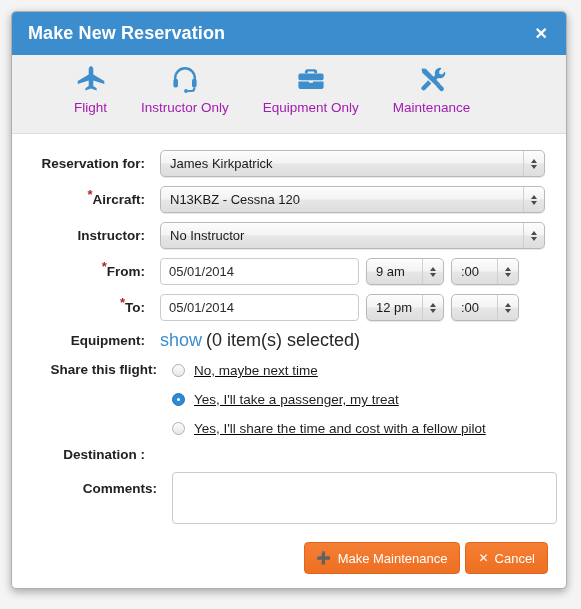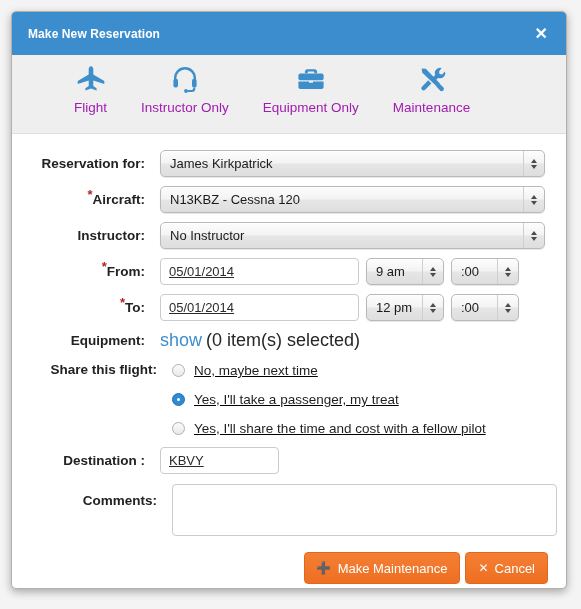--- a/index.html
+++ b/index.html
@@ -42,21 +42,21 @@
     background: #3c8dcd;
     display: flex;
     align-items: center;
     justify-content: space-between;
     padding: 0 16px 0 16px;
     box-sizing: border-box;
     flex: 0 0 auto;
   }
   .modal-title {
     color: #ffffff;
-    font-size: 12px;
+    font-size: 18px;
     font-weight: bold;
     letter-spacing: 0.1px;
   }
   .close-btn {
     color: #ffffff;
     font-size: 16px;
     font-weight: bold;
     line-height: 1;
     cursor: pointer;
     padding: 2px 2px;
@@ -186,21 +186,20 @@
     height: 27px;
     box-sizing: border-box;
     border: 1px solid #cbcbcb;
     border-radius: 4px;
     background: #ffffff;
     font-family: "Liberation Sans", sans-serif;
     font-size: 13px;
     color: #2b2b2b;
     padding: 8px 8px;
     outline: none;
-    text-decoration: underline;
   }
   .in-date { width: 199px; }
   .in-dest { width: 119px; }
   .tarea {
     width: 385px;
     height: 52px;
     box-sizing: border-box;
     border: 1px solid #cbcbcb;
     border-radius: 4px;
     background: #ffffff;
@@ -452,23 +451,20 @@
           <div class="radio-row">
             <span class="radio"></span>
             <span class="radio-label">Yes, I'll share the time and cost with a fellow pilot</span>
           </div>
 
         </div>
       </div>
 
       <div class="form-row" style="margin-bottom:10px;">
         <div class="form-label">Destination :</div>
-        <div class="form-control">
-          <input class="tinput in-dest" type="text" value="KBVY" style="">
-        </div>
       </div>
 
       <div class="form-row" style="align-items:flex-start;">
         <div class="form-label top">Comments:</div>
         <div class="form-control">
           <textarea class="tarea" placeholder="" style=""></textarea>
         </div>
       </div>
 
     </div>

